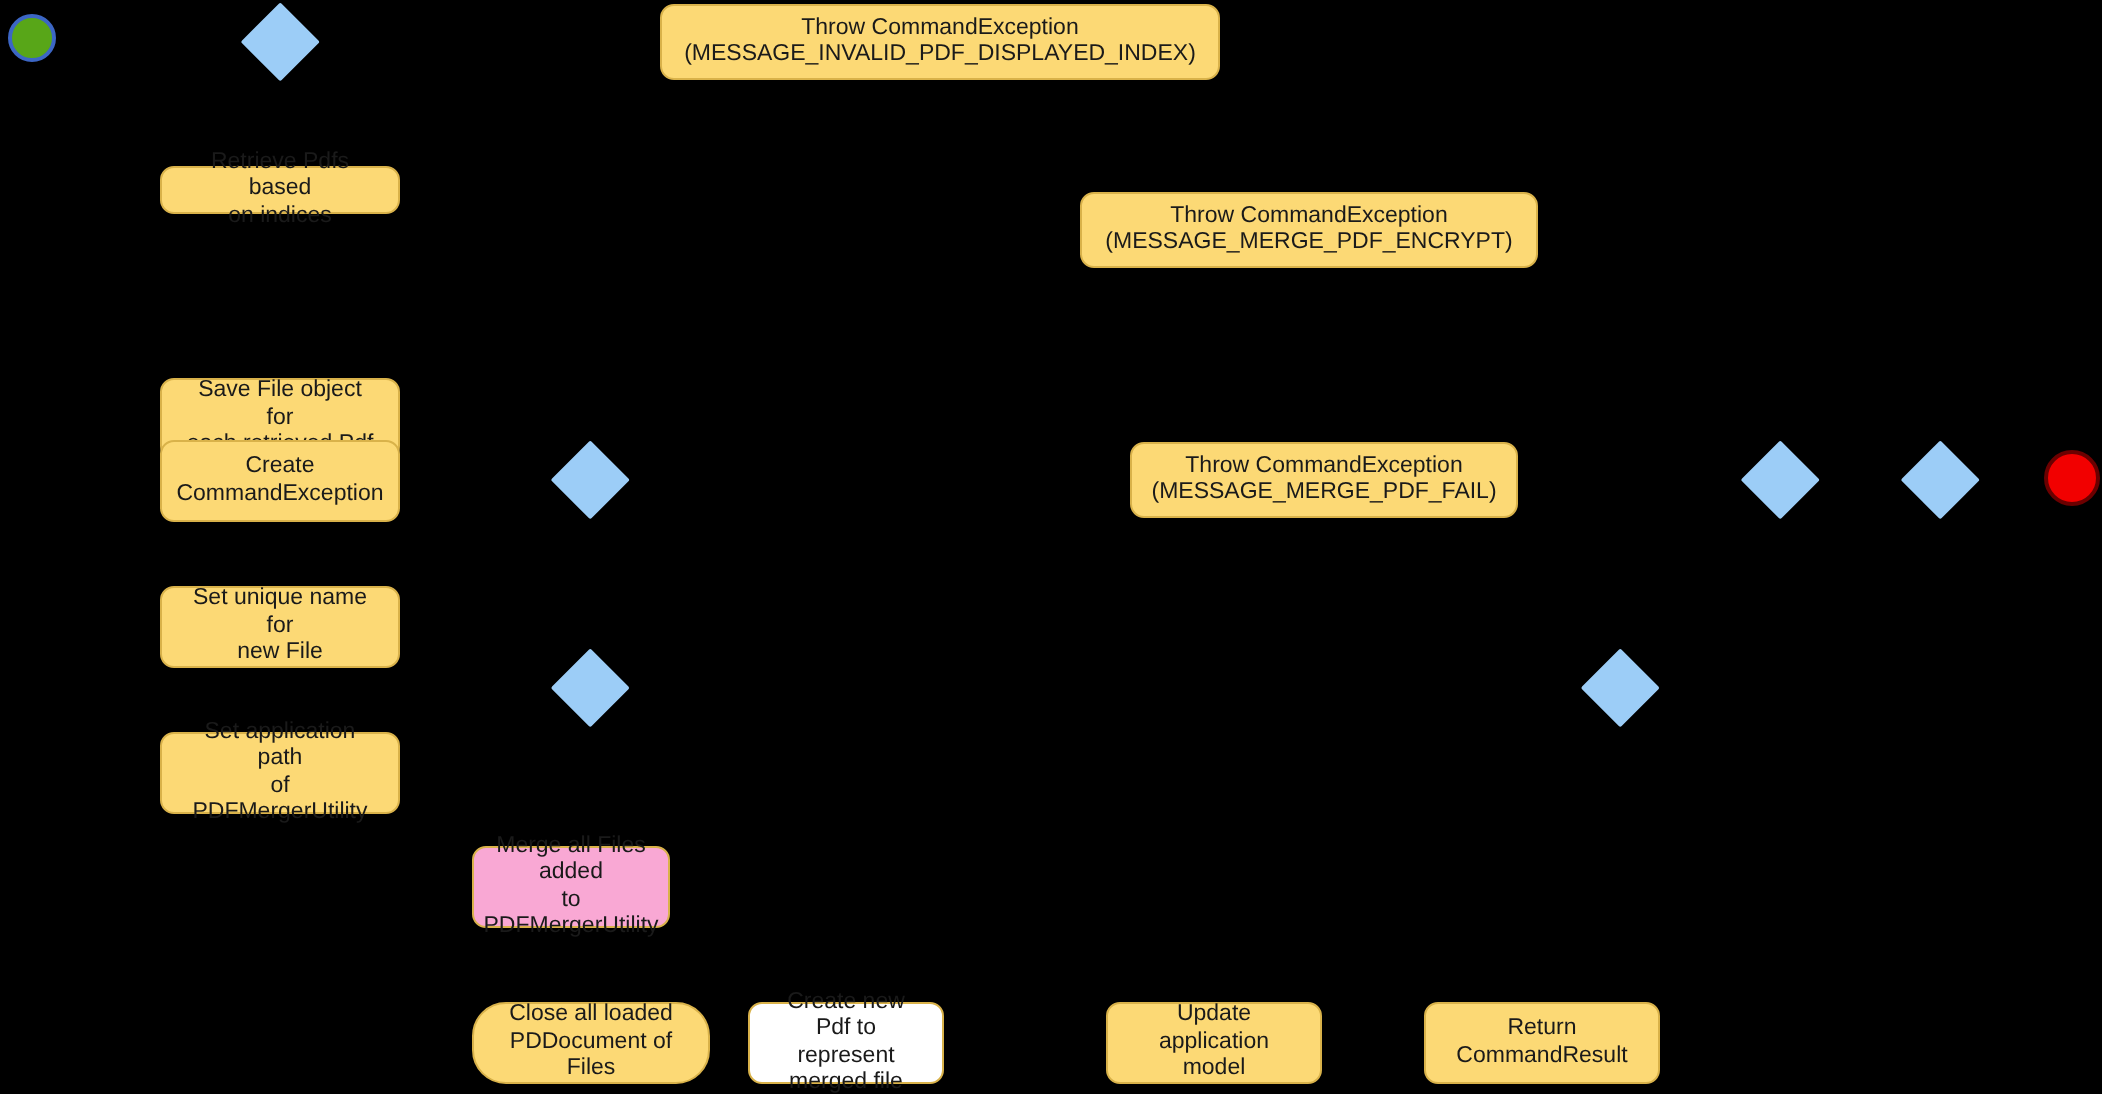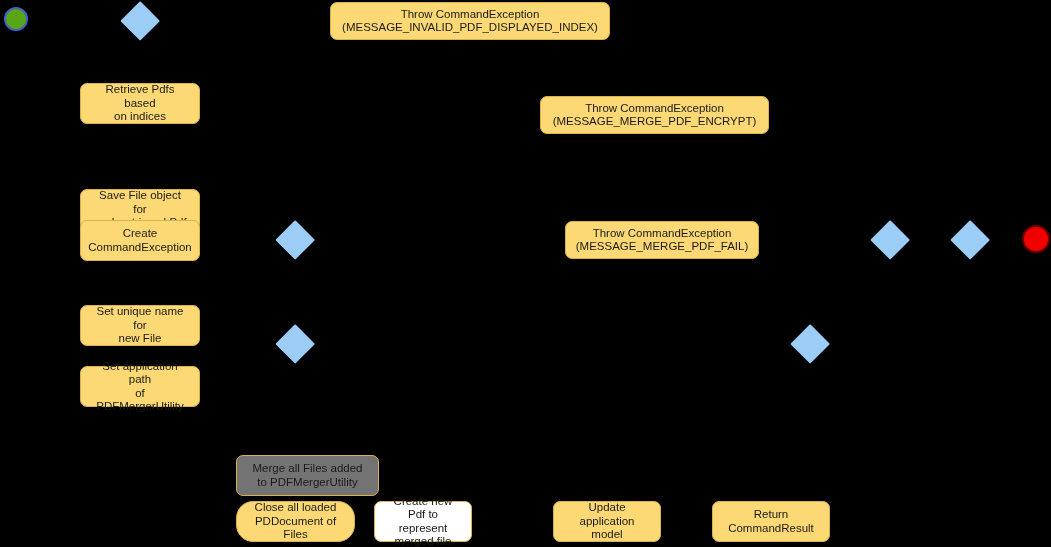--- a/index.html
+++ b/index.html
@@ -63,31 +63,31 @@
       <div class="decision" style="width: 28.28px; height: 28.28px; left: 280.86px; top: 329.86px; background: rgb(156, 205, 247);"></div>
       <div class="decision" style="width: 28.28px; height: 28.28px; left: 795.86px; top: 329.86px; background: rgb(156, 205, 247);"></div>
       <div class="decision" style="width: 28.28px; height: 28.28px; left: 875.86px; top: 225.86px; background: rgb(156, 205, 247);"></div>
       <div class="decision" style="width: 28.28px; height: 28.28px; left: 955.86px; top: 225.86px; background: rgb(156, 205, 247);"></div>
       <div class="node-box" style="left: 330px; top: 2px; width: 280px; height: 38px; background: rgb(252, 217, 117); border-color: rgb(217, 178, 74); color: rgb(26, 26, 26);">Throw CommandException
 (MESSAGE_INVALID_PDF_DISPLAYED_INDEX)</div>
       <div class="node-box" style="left: 540px; top: 96px; width: 229px; height: 38px; background: rgb(252, 217, 117); border-color: rgb(217, 178, 74); color: rgb(26, 26, 26);">Throw CommandException
 (MESSAGE_MERGE_PDF_ENCRYPT)</div>
       <div class="node-box" style="left: 565px; top: 221px; width: 194px; height: 38px; background: rgb(252, 217, 117); border-color: rgb(217, 178, 74); color: rgb(26, 26, 26);">Throw CommandException
 (MESSAGE_MERGE_PDF_FAIL)</div>
-      <div class="node-box" style="left: 80px; top: 83px; width: 120px; height: 41px; background: rgb(252, 217, 117); border-color: rgb(217, 178, 74); color: rgb(26, 26, 26);">Retrieve Pdfs based
+      <div class="node-box" style="left: 80px; top: 83px; width: 120px; height: 24px; background: rgb(252, 217, 117); border-color: rgb(217, 178, 74); color: rgb(26, 26, 26);">Retrieve Pdfs based
 on indices</div>
       <div class="node-box" style="left: 80px; top: 152px; width: 120px; height: 41px; background: rgb(252, 217, 117); border-color: rgb(217, 178, 74); color: rgb(26, 26, 26); margin-top: 37px;">Save File object for
 each retrieved Pdf</div>
       <div class="node-box" style="left: 80px; top: 220px; width: 120px; height: 41px; background: rgb(252, 217, 117); border-color: rgb(217, 178, 74); color: rgb(26, 26, 26);">Create
 CommandException</div>
-      <div class="node-box" style="left: 80px; top: 293px; width: 120px; height: 41px; background: rgb(252, 217, 117); border-color: rgb(217, 178, 74); color: rgb(26, 26, 26); margin-top: 12px;">Set unique name for
+      <div class="node-box" style="left: 80px; top: 293px; width: 120px; height: 41px; background: rgb(252, 217, 117); border-color: rgb(217, 178, 74); color: rgb(26, 26, 26);">Set unique name for
 new File</div>
       <div class="node-box" style="left: 80px; top: 366px; width: 120px; height: 41px; background: rgb(252, 217, 117); border-color: rgb(217, 178, 74); color: rgb(26, 26, 26);">Set application path
 of PDFMergerUtility</div>
-      <div class="node-box" style="left: 236px; top: 423px; width: 143px; height: 41px; background: #737373; border-color: rgb(217, 178, 74); color: rgb(26, 26, 26); margin-top: 32px;">Merge all Files added
+      <div class="node-box" style="left: 236px; top: 423px; width: 99px; height: 41px; background: #f9a8d4; border-color: rgb(217, 178, 74); color: rgb(26, 26, 26);">Merge all Files added
 to PDFMergerUtility</div>
       <div class="node-box" style="left: 236px; top: 501px; width: 119px; height: 41px; background: rgb(252, 217, 117); border-color: rgb(217, 178, 74); color: rgb(26, 26, 26); border-radius: 17px;">Close all loaded
 PDDocument of Files</div>
       <div class="node-box" style="left: 374px; top: 501px; width: 98px; height: 41px; background: #ffffff; border-color: rgb(217, 178, 74); color: rgb(26, 26, 26);">Create new Pdf to
 represent merged file</div>
       <div class="node-box" style="left: 553px; top: 501px; width: 108px; height: 41px; background: rgb(252, 217, 117); border-color: rgb(217, 178, 74); color: rgb(26, 26, 26);">Update application
 model</div>
       <div class="node-box" style="left: 712px; top: 501px; width: 118px; height: 41px; background: rgb(252, 217, 117); border-color: rgb(217, 178, 74); color: rgb(26, 26, 26);">Return
 CommandResult</div>
       <div class="end-node" style="left: 1022px; top: 225px; width: 28px; height: 28px; background: rgb(242, 0, 0); border-color: rgb(107, 0, 0);"></div>

